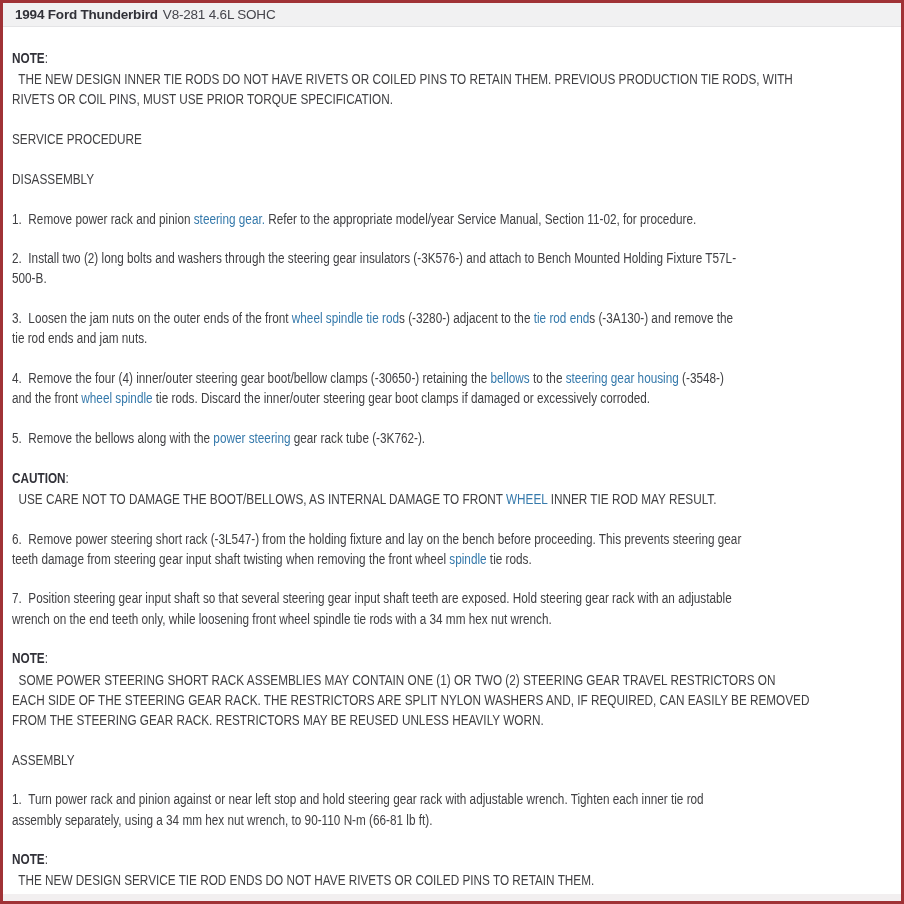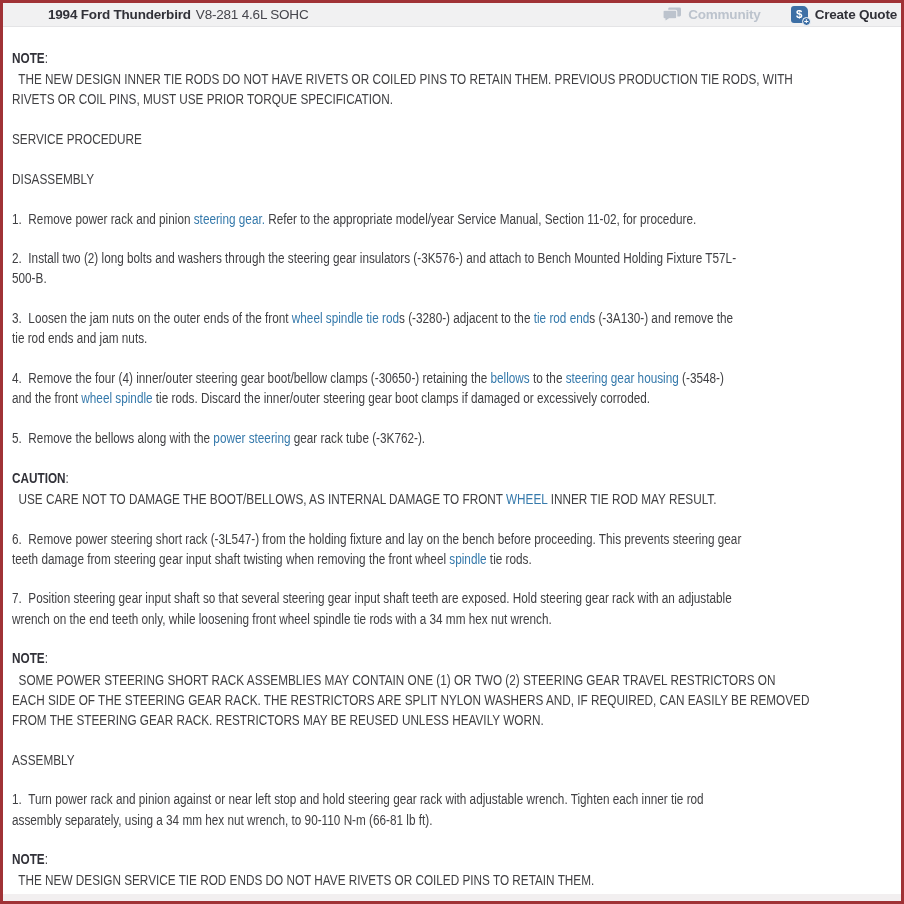--- a/index.html
+++ b/index.html
@@ -26,21 +26,21 @@
     overflow: hidden;
   }
 
   
   .header {
     height: 24px;
     background: var(--header-bg);
     border-bottom: 1px solid var(--header-border);
     display: flex;
     align-items: center;
-    padding: 0 4px 0 45px;
+    padding: 0 4px 0 12px;
   }
   .title { font-size: 13.5px; color: var(--text-strong); white-space: nowrap; letter-spacing: -0.2px; }
   .title .vb { font-weight: bold; margin-right: 5px; }
   .title .vs { font-weight: normal; color: #45454c; }
   .actions { margin-left: auto; display: flex; align-items: center; gap: 30px; }
   .hbtn {
     display: flex; align-items: center; gap: 7px;
     font-size: 13.5px; font-weight: bold; cursor: pointer; white-space: nowrap;
     letter-spacing: -0.2px;
   }
@@ -97,37 +97,20 @@
 </head>
 <body>
 
 <div class="page">
 
   <div class="header">
     <div class="title">
       <span class="vb">1994 Ford Thunderbird</span><span class="vs">V8-281 4.6L SOHC</span>
     </div>
 
-    <div class="actions">
-      <div class="hbtn community">
-        <svg width="18" height="15" viewBox="0 0 19 15">
-          <rect x="5.5" y="0" width="13.5" height="9.5" rx="1.5" fill="var(--muted)"></rect>
-          <path d="M1.5 3 h11.5 a1.5 1.5 0 0 1 1.5 1.5 v6 a1.5 1.5 0 0 1 -1.5 1.5 H6.5 l-4.5 3 v-3 H1.5 A1.5 1.5 0 0 1 0 10.5 v-6 A1.5 1.5 0 0 1 1.5 3 z" fill="var(--muted)" stroke="var(--header-bg)" stroke-width="1.2"></path>
-        </svg>
-        <span>Community</span>
-      </div>
-
-      <div class="hbtn quote">
-        <span class="qicon">
-          <span class="dollar">$</span>
-          <span class="plusbadge">+</span>
-        </span>
-        <span>Create Quote</span>
-      </div>
-    </div>
   </div>
 
   <div class="doc-wrap">
     <div class="doc"><div class="block"><span class="b">NOTE</span><span>:</span></div><div class="block tight"><span>  THE NEW DESIGN INNER TIE RODS DO NOT HAVE RIVETS OR COILED PINS TO RETAIN THEM. PREVIOUS PRODUCTION TIE RODS, WITH
 RIVETS OR COIL PINS, MUST USE PRIOR TORQUE SPECIFICATION.</span></div><div class="block"><span>SERVICE PROCEDURE</span></div><div class="block"><span>DISASSEMBLY</span></div><div class="block"><span>1.  Remove power rack and pinion </span><a href="#" class="plink">steering gear.</a><span> Refer to the appropriate model/year Service Manual, Section 11-02, for procedure.</span></div><div class="block"><span>2.  Install two (2) long bolts and washers through the steering gear insulators (-3K576-) and attach to Bench Mounted Holding Fixture T57L-
 500-B.</span></div><div class="block"><span>3.  Loosen the jam nuts on the outer ends of the front </span><a href="#" class="plink">wheel spindle tie rod</a><span>s (-3280-) adjacent to the </span><a href="#" class="plink">tie rod end</a><span>s (-3A130-) and remove the
 tie rod ends and jam nuts.</span></div><div class="block"><span>4.  Remove the four (4) inner/outer steering gear boot/bellow clamps (-30650-) retaining the </span><a href="#" class="plink">bellows</a><span> to the </span><a href="#" class="plink">steering gear housing</a><span> (-3548-)
 and the front </span><a href="#" class="plink">wheel spindle</a><span> tie rods. Discard the inner/outer steering gear boot clamps if damaged or excessively corroded.</span></div><div class="block"><span>5.  Remove the bellows along with the </span><a href="#" class="plink">power steering</a><span> gear rack tube (-3K762-).</span></div><div class="block"><span class="b">CAUTION</span><span>:</span></div><div class="block tight"><span>  USE CARE NOT TO DAMAGE THE BOOT/BELLOWS, AS INTERNAL DAMAGE TO FRONT </span><a href="#" class="plink">WHEEL</a><span> INNER TIE ROD MAY RESULT.</span></div><div class="block"><span>6.  Remove power steering short rack (-3L547-) from the holding fixture and lay on the bench before proceeding. This prevents steering gear
 teeth damage from steering gear input shaft twisting when removing the front wheel </span><a href="#" class="plink">spindle</a><span> tie rods.</span></div><div class="block"><span>7.  Position steering gear input shaft so that several steering gear input shaft teeth are exposed. Hold steering gear rack with an adjustable
 wrench on the end teeth only, while loosening front wheel spindle tie rods with a 34 mm hex nut wrench.</span></div><div class="block"><span class="b">NOTE</span><span>:</span></div><div class="block tight"><span>  SOME POWER STEERING SHORT RACK ASSEMBLIES MAY CONTAIN ONE (1) OR TWO (2) STEERING GEAR TRAVEL RESTRICTORS ON

